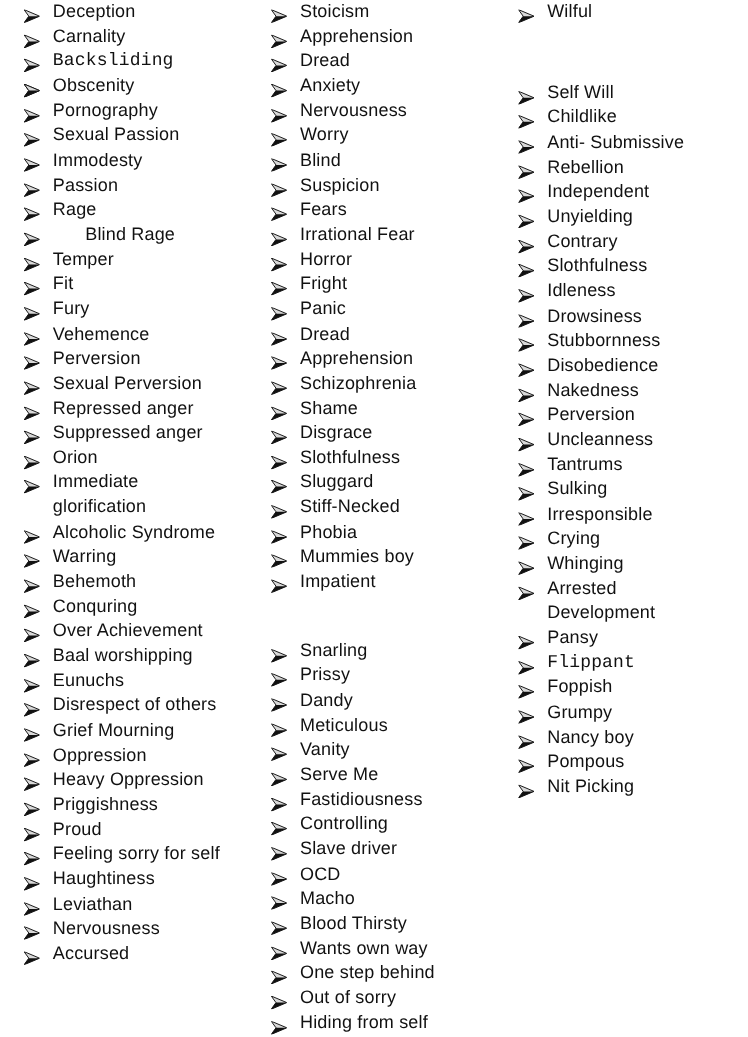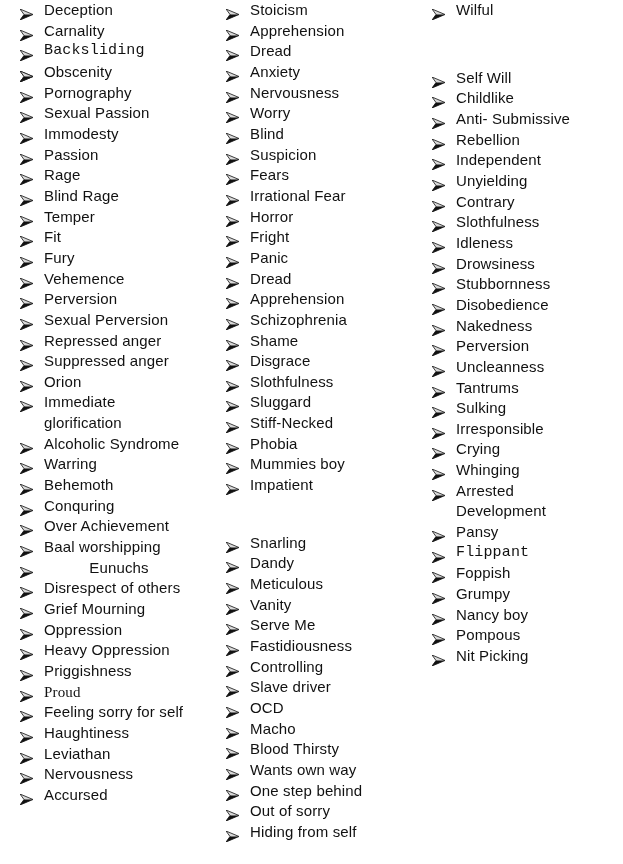--- a/index.html
+++ b/index.html
@@ -84,21 +84,21 @@
           <path d="M0 0 L13 5.5 L0 11 L4 5.5 Z" fill="#d9d9d9" stroke="#111" stroke-width="0.8"></path>
           <path d="M0 11 L4 5.5 L13 5.5 Z" fill="#111"></path>
         </svg></span>
       <span class="text" style="max-width: 150px;">Rage</span>
     </li>
     <li class="item">
       <span class="bullet"><svg width="13" height="11" viewBox="0 0 13 11">
           <path d="M0 0 L13 5.5 L0 11 L4 5.5 Z" fill="#d9d9d9" stroke="#111" stroke-width="0.8"></path>
           <path d="M0 11 L4 5.5 L13 5.5 Z" fill="#111"></path>
         </svg></span>
-      <span class="text" style="max-width: 150px;">Blind Rage</span>
+      <span class="text" style="max-width: 150px; margin-left: 27px;">Blind Rage</span>
     </li>
     <li class="item">
       <span class="bullet"><svg width="13" height="11" viewBox="0 0 13 11">
           <path d="M0 0 L13 5.5 L0 11 L4 5.5 Z" fill="#d9d9d9" stroke="#111" stroke-width="0.8"></path>
           <path d="M0 11 L4 5.5 L13 5.5 Z" fill="#111"></path>
         </svg></span>
       <span class="text" style="max-width: 150px;">Temper</span>
     </li>
     <li class="item">
       <span class="bullet"><svg width="13" height="11" viewBox="0 0 13 11">
@@ -203,21 +203,21 @@
           <path d="M0 0 L13 5.5 L0 11 L4 5.5 Z" fill="#d9d9d9" stroke="#111" stroke-width="0.8"></path>
           <path d="M0 11 L4 5.5 L13 5.5 Z" fill="#111"></path>
         </svg></span>
       <span class="text" style="max-width: 150px;">Baal worshipping</span>
     </li>
     <li class="item">
       <span class="bullet"><svg width="13" height="11" viewBox="0 0 13 11">
           <path d="M0 0 L13 5.5 L0 11 L4 5.5 Z" fill="#d9d9d9" stroke="#111" stroke-width="0.8"></path>
           <path d="M0 11 L4 5.5 L13 5.5 Z" fill="#111"></path>
         </svg></span>
-      <span class="text" style="max-width: 150px; text-align: center;">Eunuchs</span>
+      <span class="text" style="max-width: 150px;">Eunuchs</span>
     </li>
     <li class="item">
       <span class="bullet"><svg width="13" height="11" viewBox="0 0 13 11">
           <path d="M0 0 L13 5.5 L0 11 L4 5.5 Z" fill="#d9d9d9" stroke="#111" stroke-width="0.8"></path>
           <path d="M0 11 L4 5.5 L13 5.5 Z" fill="#111"></path>
         </svg></span>
       <span class="text" style="max-width: 150px;">Disrespect of others</span>
     </li>
     <li class="item">
       <span class="bullet"><svg width="13" height="11" viewBox="0 0 13 11">
@@ -245,21 +245,21 @@
           <path d="M0 0 L13 5.5 L0 11 L4 5.5 Z" fill="#d9d9d9" stroke="#111" stroke-width="0.8"></path>
           <path d="M0 11 L4 5.5 L13 5.5 Z" fill="#111"></path>
         </svg></span>
       <span class="text" style="max-width: 150px;">Priggishness</span>
     </li>
     <li class="item">
       <span class="bullet"><svg width="13" height="11" viewBox="0 0 13 11">
           <path d="M0 0 L13 5.5 L0 11 L4 5.5 Z" fill="#d9d9d9" stroke="#111" stroke-width="0.8"></path>
           <path d="M0 11 L4 5.5 L13 5.5 Z" fill="#111"></path>
         </svg></span>
-      <span class="text" style="max-width: 150px; font-family: Liberation Serif, serif;">Proud</span>
+      <span class="text" style="max-width: 150px;">Proud</span>
     </li>
     <li class="item">
       <span class="bullet"><svg width="13" height="11" viewBox="0 0 13 11">
           <path d="M0 0 L13 5.5 L0 11 L4 5.5 Z" fill="#d9d9d9" stroke="#111" stroke-width="0.8"></path>
           <path d="M0 11 L4 5.5 L13 5.5 Z" fill="#111"></path>
         </svg></span>
       <span class="text" style="max-width: 150px;">Feeling sorry for self</span>
     </li>
     <li class="item">
       <span class="bullet"><svg width="13" height="11" viewBox="0 0 13 11">
@@ -458,20 +458,27 @@
           <path d="M0 11 L4 5.5 L13 5.5 Z" fill="#111"></path>
         </svg></span>
       <span class="text" style="max-width: 160px;">Impatient</span>
     </li>
     <li class="item">
       <span class="bullet"><svg width="13" height="11" viewBox="0 0 13 11">
           <path d="M0 0 L13 5.5 L0 11 L4 5.5 Z" fill="#d9d9d9" stroke="#111" stroke-width="0.8"></path>
           <path d="M0 11 L4 5.5 L13 5.5 Z" fill="#111"></path>
         </svg></span>
       <span class="text" style="max-width: 160px; margin-top: 37px;">Snarling</span>
+    </li>
+    <li class="item">
+      <span class="bullet"><svg width="13" height="11" viewBox="0 0 13 11">
+          <path d="M0 0 L13 5.5 L0 11 L4 5.5 Z" fill="#d9d9d9" stroke="#111" stroke-width="0.8"></path>
+          <path d="M0 11 L4 5.5 L13 5.5 Z" fill="#111"></path>
+        </svg></span>
+      <span class="text" style="max-width: 160px;">Prissy</span>
     </li>
     <li class="item">
       <span class="bullet"><svg width="13" height="11" viewBox="0 0 13 11">
           <path d="M0 0 L13 5.5 L0 11 L4 5.5 Z" fill="#d9d9d9" stroke="#111" stroke-width="0.8"></path>
           <path d="M0 11 L4 5.5 L13 5.5 Z" fill="#111"></path>
         </svg></span>
       <span class="text" style="max-width: 160px;">Dandy</span>
     </li>
     <li class="item">
       <span class="bullet"><svg width="13" height="11" viewBox="0 0 13 11">

